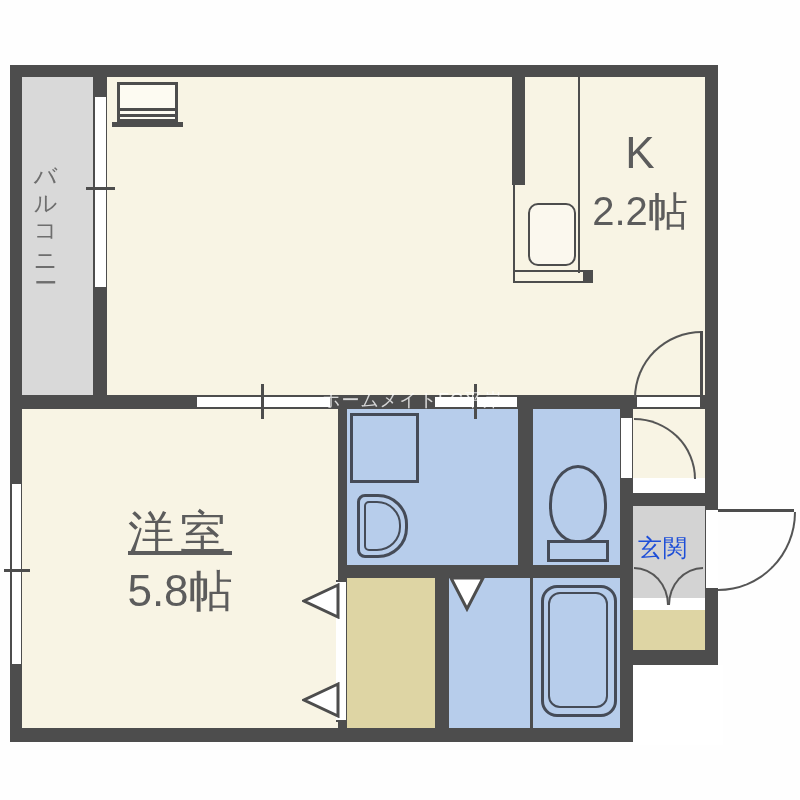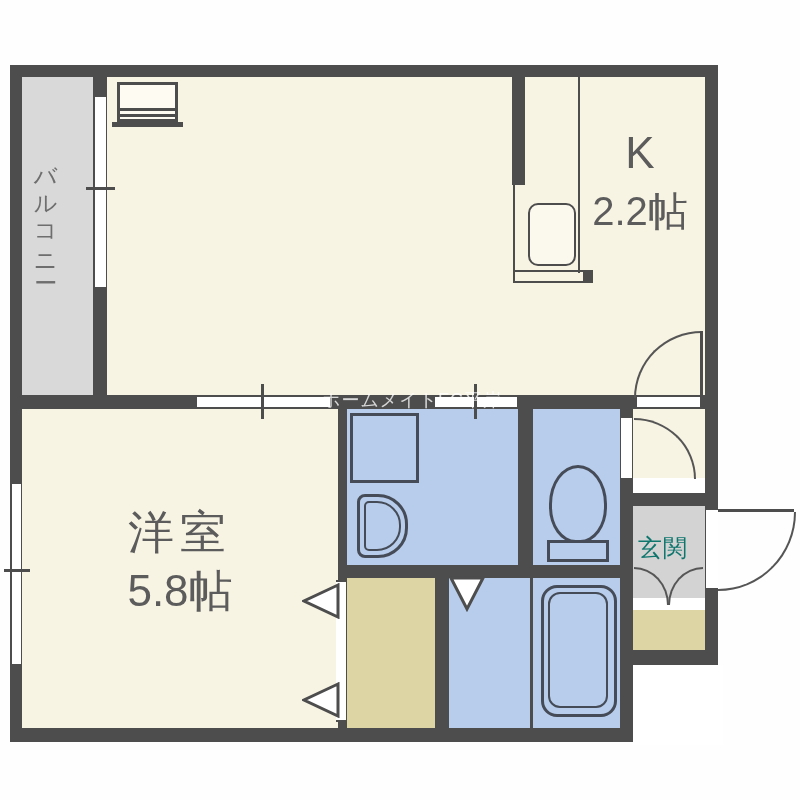--- a/index.html
+++ b/index.html
@@ -122,20 +122,20 @@
         <polygon points="2,2 34,2 18,33" fill="#ffffff" stroke="#4d4d4d" stroke-width="3"></polygon>
       </svg>
   </div>
 
   <div class="lbl" style="left:34px;top:105px;height:215px;writing-mode:vertical-rl;font-size:23px;letter-spacing:4px;color:#6e6e6e;">バルコニー</div>
 
 
   <div class="lbl" style="left:600px;top:130px;width:80px;font-size:44px;">K</div>
   <div class="lbl" style="left:565px;top:190px;width:150px;font-size:40px;">2.2帖</div>
 
-  <div class="lbl" style="left:90px;top:508px;width:180px;font-size:46px;letter-spacing:6px;">洋室</div>
+  <div class="lbl" style="left:90px;top:508px;width:180px;font-size:46px;letter-spacing:6px;text-decoration:underline;">洋室</div>
   <div class="lbl" style="left:85px;top:568px;width:190px;font-size:44px;">5.8帖</div>
 
-  <div class="lbl" style="left:633px;top:535px;width:60px;font-size:24px;letter-spacing:1px;color:#0f766e;">玄関</div>
+  <div class="lbl" style="left:633px;top:535px;width:60px;font-size:24px;letter-spacing:1px;color:#1d4ed8;">玄関</div>
 
   <div id="watermark">ホームメイトFC平岸</div>
 
 </div>
 
 </body></html>

